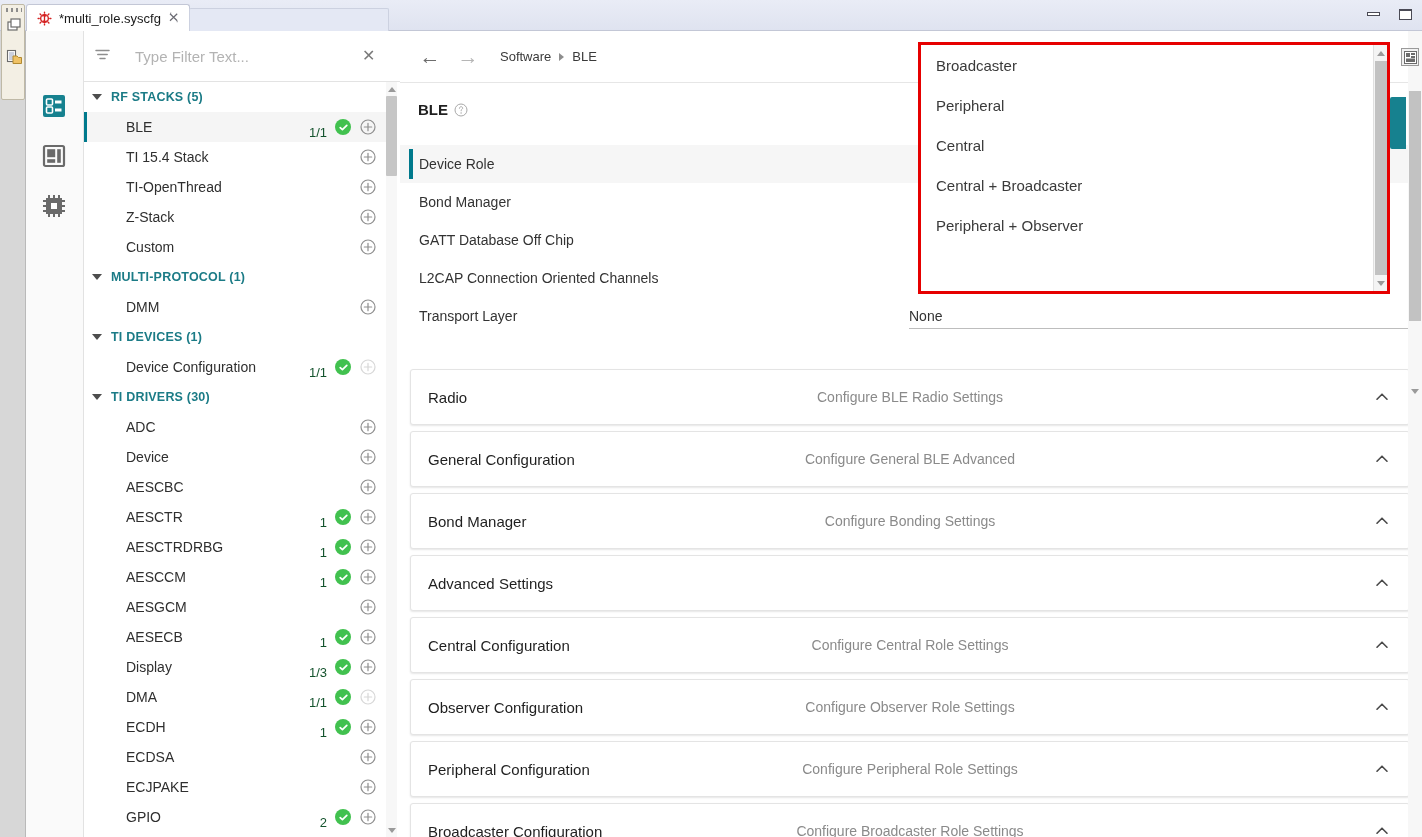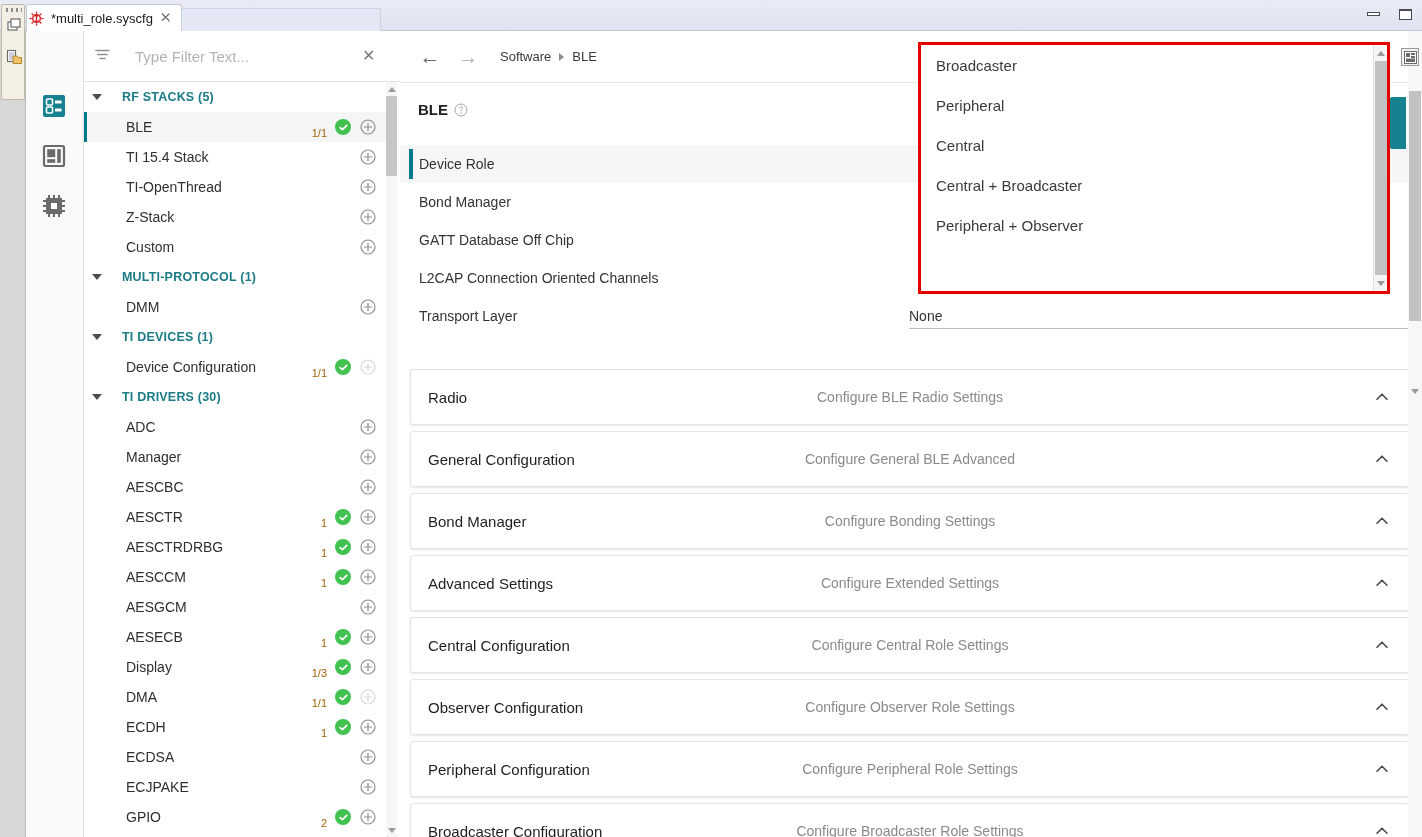--- a/index.html
+++ b/index.html
@@ -24,21 +24,21 @@
   .win-btn .minglyph { display:block; width: 13px; height: 4px; border: 1px solid #4a4a55; background:#fff; }
   .win-btn .maxglyph { display:block; width: 13px; height: 11px; border: 1px solid #4a4a55; border-top-width:2px; background:#fff; }
 
   
   .tabstrip {
     position: absolute; left: 26px; top: 3px; height: 28px;
     display: flex; align-items: flex-end;
   }
   .etab {
     height: 27px; display: flex; align-items: center; gap: 7px;
-    padding: 0 9px 0 2px; background: #ffffff;
+    padding: 0 9px 0 10px; background: #ffffff;
     border: 1px solid #c3c7d6; border-bottom: none;
     border-radius: 3px 3px 0 0;
     font-size: 13px; color: #1a1a1a; white-space: nowrap;
   }
   .etab-after {
     width: 200px; height: 23px; background: #e4e8f4;
     border: 1px solid #ccd1e0; border-bottom: none; border-radius: 2px 2px 0 0;
     margin-left: -1px;
   }
   .tab-close { font-size: 13px; color: #6b6b73; cursor: pointer; line-height: 1; }
@@ -87,38 +87,38 @@
   .filter-x { font-size: 16px; color: #7a7a7a; cursor: pointer; padding: 0 4px; line-height:1; }
   .filter-collapse { font-size: 15px; color: #7a7a7a; cursor: pointer; padding: 0 2px; line-height:1; }
 
   .tree {
     position: absolute; left: 58px; top: 51px; width: 316px; height: 755px;
     background: #ffffff; overflow: hidden;
   }
   .tree-scroll { position: absolute; left: 0; top: 0; width: 302px; height: 755px; }
 
   .group-row {
-    height: 30px; display: flex; align-items: center; gap: 20px; padding-left: 8px;
+    height: 30px; display: flex; align-items: center; gap: 9px; padding-left: 8px;
     font-size: 12.5px; font-weight: bold; color: #1b7b86; letter-spacing: .2px;
     cursor: pointer;
   }
   .caret { width: 0; height: 0; border-left: 5px solid transparent; border-right: 5px solid transparent;
            border-top: 6px solid #4d4d4d; }
 
   .item-row {
     height: 30px; display: flex; align-items: center;
     padding-left: 42px; padding-right: 10px;
     font-size: 14px; color: #2f2f2f; cursor: pointer; position: relative;
   }
   .item-row.selected { background: #f5f5f5; }
   .item-row.selected::before {
     content:""; position:absolute; left:0; top:0; width:3px; height:30px; background:#00798c;
   }
   .item-label { flex: 1; white-space: nowrap; }
-  .item-count { font-size: 11px; color: #a16207; margin-right: 8px; margin-top: 11px; }
+  .item-count { font-size: 13px; color: #14532d; margin-right: 8px; margin-top: 11px; }
   .badge-ok {
     width: 16px; height: 16px; border-radius: 50%; background: #41c14f;
     display: inline-flex; align-items: center; justify-content: center; margin-right: 9px;
     flex: 0 0 16px;
   }
   .badge-ok svg { display:block; }
   .plus-icon { width: 16px; height: 16px; flex: 0 0 16px; cursor: pointer; }
   .plus-icon.dim { opacity: .35; }
   .slot { width: 16px; flex: 0 0 16px; }
 
@@ -419,21 +419,21 @@
           </div>
           <div class="item-row">
             <span class="item-label">ADC</span>
             <span class="slot"></span>
             <span class="plus-icon"><svg viewBox="0 0 16 16" width="16" height="16">
                 <circle cx="8" cy="8" r="7" fill="none" stroke="#8f8f8f" stroke-width="1.2"></circle>
                 <path d="M8 4.3v7.4M4.3 8h7.4" stroke="#8f8f8f" stroke-width="1.2" stroke-linecap="round"></path>
               </svg></span>
           </div>
           <div class="item-row">
-            <span class="item-label">Manager</span>
+            <span class="item-label">Device</span>
             <span class="slot"></span>
             <span class="plus-icon"><svg viewBox="0 0 16 16" width="16" height="16">
                 <circle cx="8" cy="8" r="7" fill="none" stroke="#8f8f8f" stroke-width="1.2"></circle>
                 <path d="M8 4.3v7.4M4.3 8h7.4" stroke="#8f8f8f" stroke-width="1.2" stroke-linecap="round"></path>
               </svg></span>
           </div>
           <div class="item-row">
             <span class="item-label">AESCBC</span>
             <span class="slot"></span>
             <span class="plus-icon"><svg viewBox="0 0 16 16" width="16" height="16">
@@ -650,21 +650,20 @@
         </div>
         <div class="card">
           <span class="card-title">Bond Manager</span>
           <span class="card-sub">Configure Bonding Settings</span>
           <span class="card-chev"><svg viewBox="0 0 14 14" width="14" height="14">
               <path d="M2 9.2 L7 4.2 L12 9.2" stroke="#4a4a4a" stroke-width="1.6" fill="none" stroke-linecap="round" stroke-linejoin="round"></path>
             </svg></span>
         </div>
         <div class="card">
           <span class="card-title">Advanced Settings</span>
-          <span class="card-sub">Configure Extended Settings</span>
           <span class="card-chev"><svg viewBox="0 0 14 14" width="14" height="14">
               <path d="M2 9.2 L7 4.2 L12 9.2" stroke="#4a4a4a" stroke-width="1.6" fill="none" stroke-linecap="round" stroke-linejoin="round"></path>
             </svg></span>
         </div>
         <div class="card">
           <span class="card-title">Central Configuration</span>
           <span class="card-sub">Configure Central Role Settings</span>
           <span class="card-chev"><svg viewBox="0 0 14 14" width="14" height="14">
               <path d="M2 9.2 L7 4.2 L12 9.2" stroke="#4a4a4a" stroke-width="1.6" fill="none" stroke-linecap="round" stroke-linejoin="round"></path>
             </svg></span>

